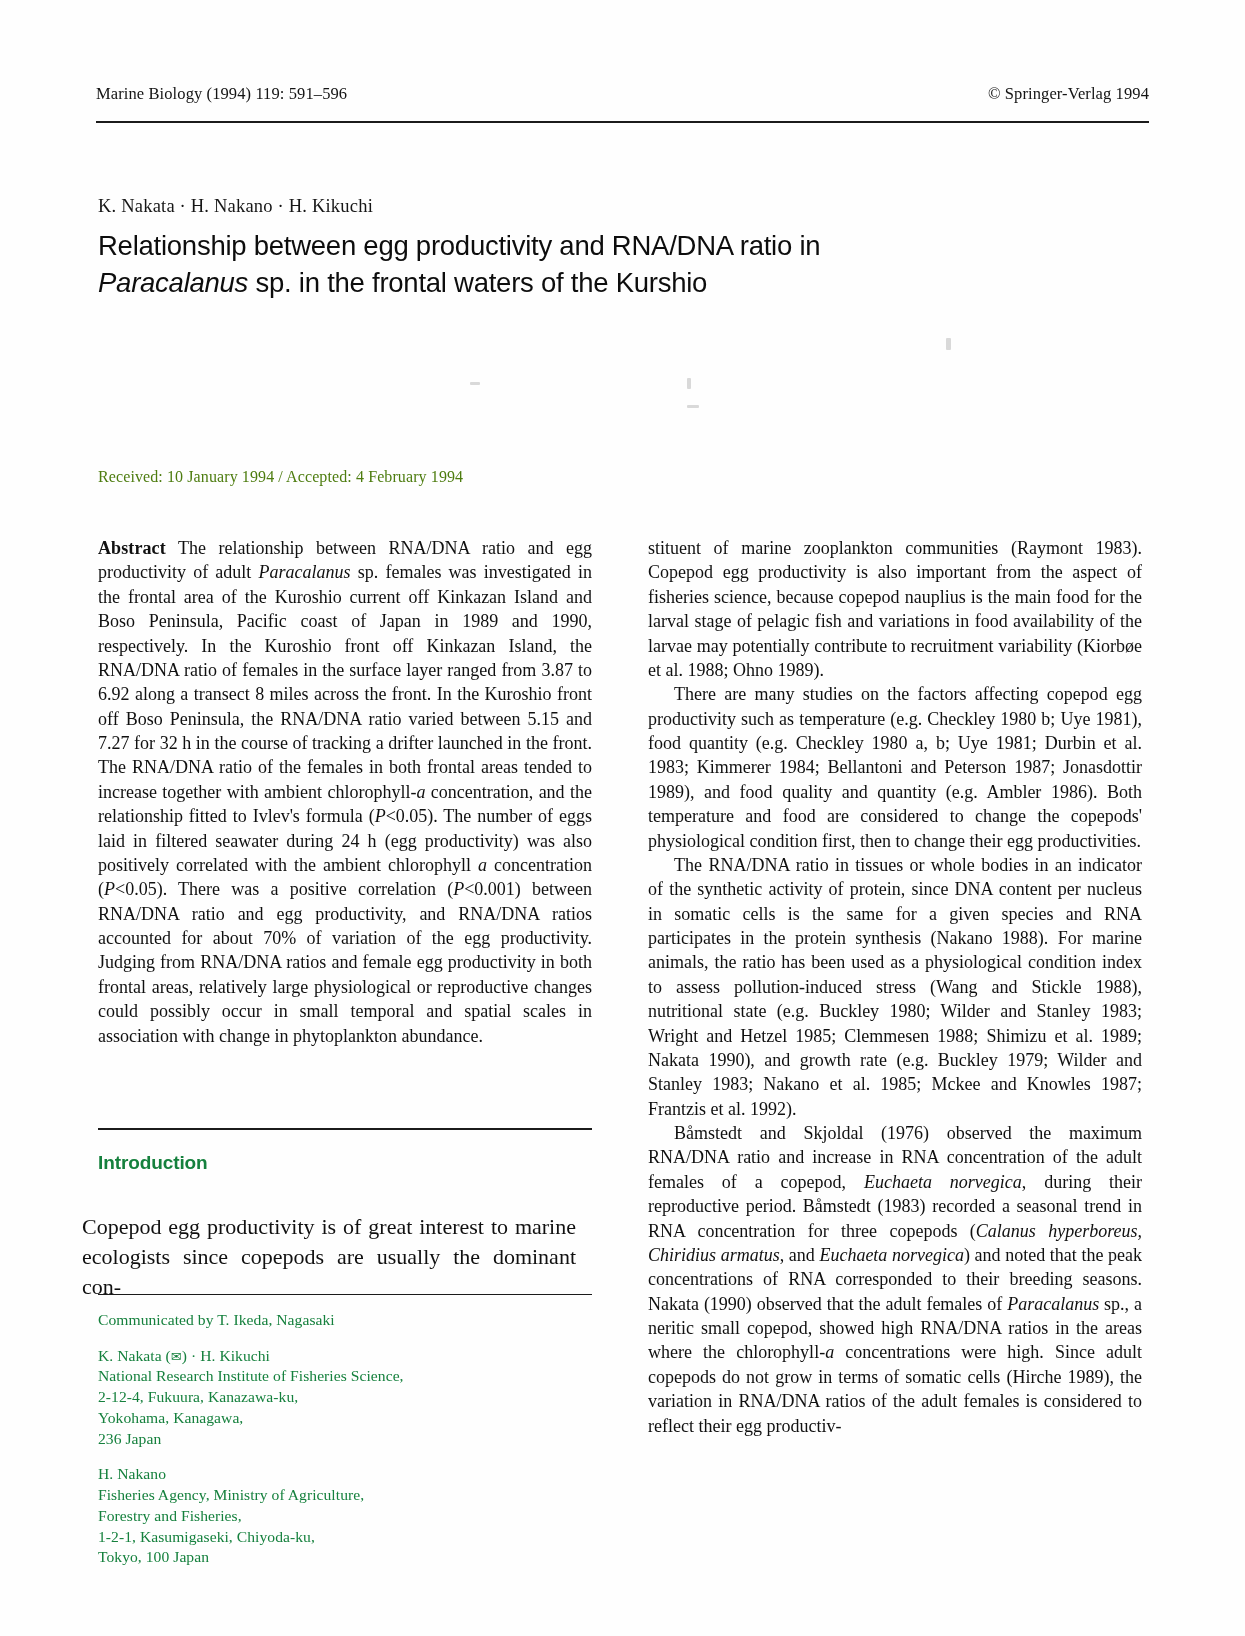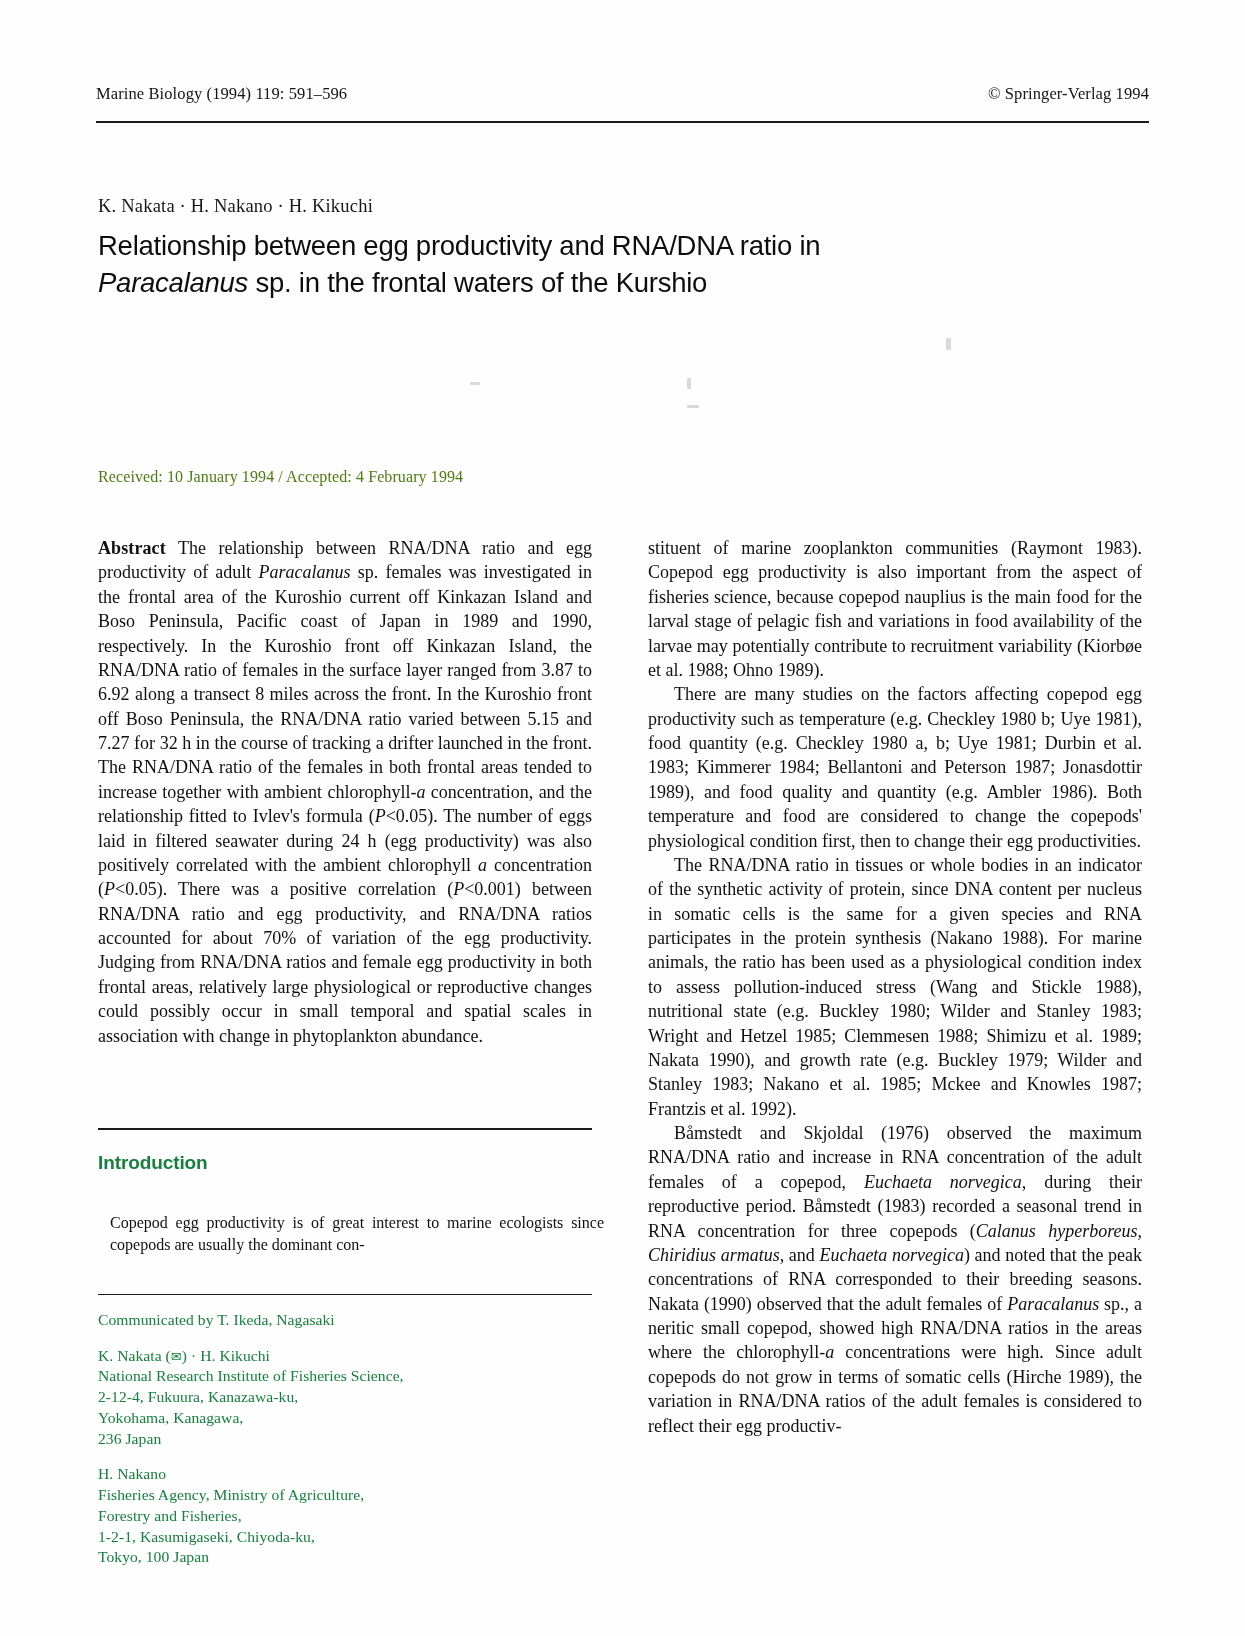--- a/index.html
+++ b/index.html
@@ -121,24 +121,24 @@
     top: 1152px;
     font-family: "Liberation Sans", "DejaVu Sans", sans-serif;
     font-weight: bold;
     font-size: 19px;
     letter-spacing: -.1px;
     color: #15803d;
   }
 
   .intro-body {
     position: absolute;
-    left: 110px;
+    left: 82px;
     top: 1212px;
     width: 494px;
-    font-size: 16px;
+    font-size: 22px;
     line-height: 1.355;
     text-align: justify;
     color: #101010;
   }
 
   
   #rule-foot {
     position: absolute;
     left: 98px;
     top: 1294px;

